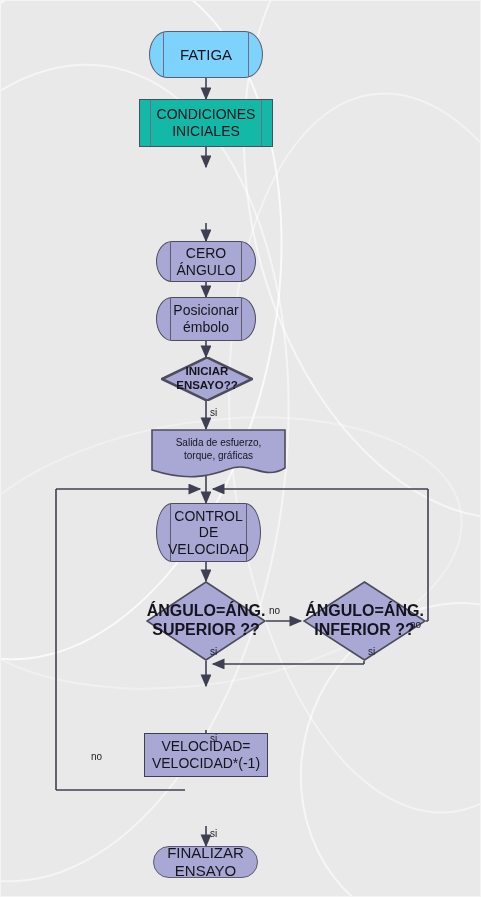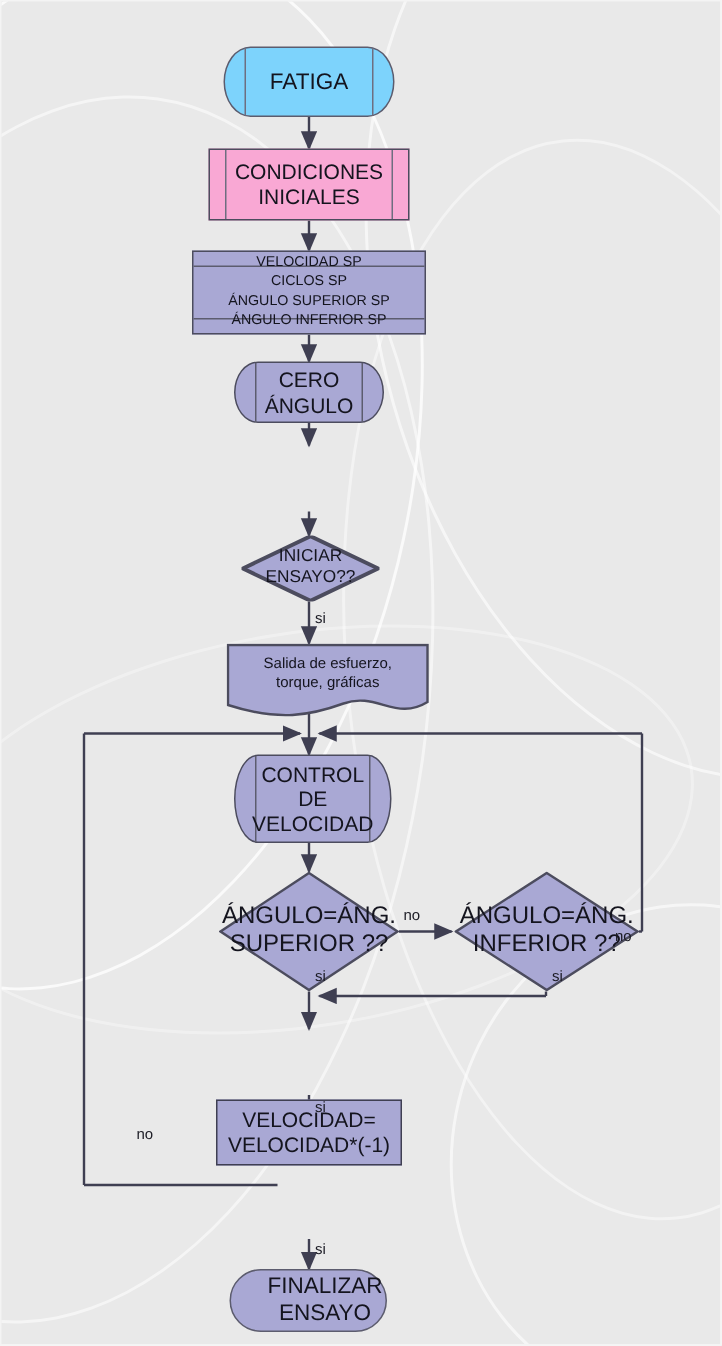--- a/index.html
+++ b/index.html
@@ -56,21 +56,21 @@
   
   .shape-round{
     background:#a9a8d4;
     border:1.6px solid #5c5c6e;
     border-radius:26px;
     font-size:15px;
   }
 
   
   .shape-sub{
-    background:#f9a8d4;
+    background:#14b8a6;
     border:1.6px solid #4c4c5e;
     font-size:14px;
   }
   .shape-sub .bar-l,.shape-sub .bar-r{
     position:absolute;top:0;bottom:0;width:0;border-left:1.4px solid #6e6e80;z-index:4;
   }
   .shape-sub .bar-l{left:10px;}
   .shape-sub .bar-r{right:10px;}
 
   
@@ -100,21 +100,21 @@
   .shape-bars .hb-b{bottom:9px;}
 
   
   .shape-proc{
     background:#a9a8d4;
     border:1.6px solid #3f3f52;
     font-size:14px;
   }
 
   
-  .shape-dec{font-size:11.5px;}
+  .shape-dec{font-size:11.5px;font-weight:bold;}
   .shape-dec svg{position:absolute;left:0;top:0;width:100%;height:100%;z-index:1;}
   .shape-dec .txt{z-index:5;}
   .dec-big{font-size:16px;}
 
   
   .shape-doc{font-size:10px;line-height:1.35;}
   .shape-doc svg{position:absolute;left:0;top:0;width:100%;height:100%;z-index:1;}
   .shape-doc .txt{z-index:5;position:relative;top:-5px;}
 
   
@@ -193,36 +193,34 @@
       <span class="txt">FATIGA</span>
     </div>
 
     <div class="node shape-sub" style="left:138px;top:98px;width:134px;height:48px;">
       <span class="bar-l"></span>
       <span class="bar-r"></span>
       <span class="txt">CONDICIONES
 INICIALES</span>
     </div>
 
-    <div class="node shape-bars" style="left:127px;top:166px;width:156px;height:56px;">
-      <span class="hb-t"></span>
-      <span class="hb-b"></span>
-      <span class="txt">VELOCIDAD SP
-CICLOS SP
-ÁNGULO SUPERIOR SP
-ÁNGULO INFERIOR SP</span>
-    </div>
 
     <div class="node shape-subround" style="left:155px;top:240px;width:100px;height:41px;">
       <span class="bar-l"></span>
       <span class="bar-r"></span>
       <span class="txt">CERO
 ÁNGULO</span>
     </div>
 
+    <div class="node shape-subround" style="left:155px;top:296px;width:100px;height:44px;">
+      <span class="bar-l"></span>
+      <span class="bar-r"></span>
+      <span class="txt">Posicionar
+émbolo</span>
+    </div>
 
     <div class="node shape-dec" style="left:160px;top:356px;width:92px;height:44px;">
       <svg viewBox="0 0 100 100" preserveAspectRatio="none">
         <polygon points="50,1 99,50 50,99 1,50" fill="#a9a8d4" stroke="#4c4c5e" stroke-width="2.6" vector-effect="non-scaling-stroke"></polygon>
       </svg>
       <span class="txt">INICIAR
 ENSAYO??</span>
     </div>
 
     <div class="node shape-subround" style="left:155px;top:502px;width:105px;height:59px;">
@@ -256,21 +254,21 @@
       <span class="txt">ÁNGULO=ÁNG.
 INFERIOR ??</span>
     </div>
 
     <div class="node shape-proc" style="left:143px;top:685px;width:124px;height:44px;margin-top:47px;">
       <span class="txt">VELOCIDAD=
 VELOCIDAD*(-1)</span>
     </div>
 
 
-    <div class="node shape-round" style="left:152px;top:845px;width:105px;height:42px;justify-content:flex-end;">
+    <div class="node shape-round" style="left:152px;top:845px;width:105px;height:32px;">
       <span class="txt">FINALIZAR
 ENSAYO</span>
     </div>
 
     <span class="elabel" style="left:209px;top:406px;">si</span>
 
     <span class="elabel" style="left:268px;top:604px;">no</span>
 
     <span class="elabel" style="left:209px;top:645px;">si</span>
 

